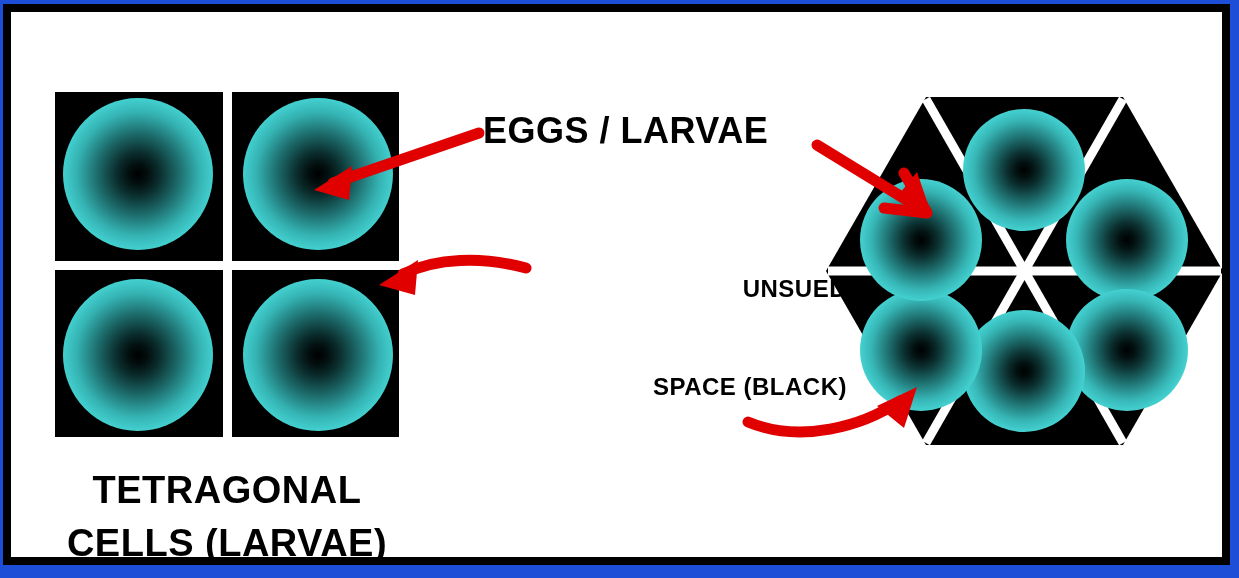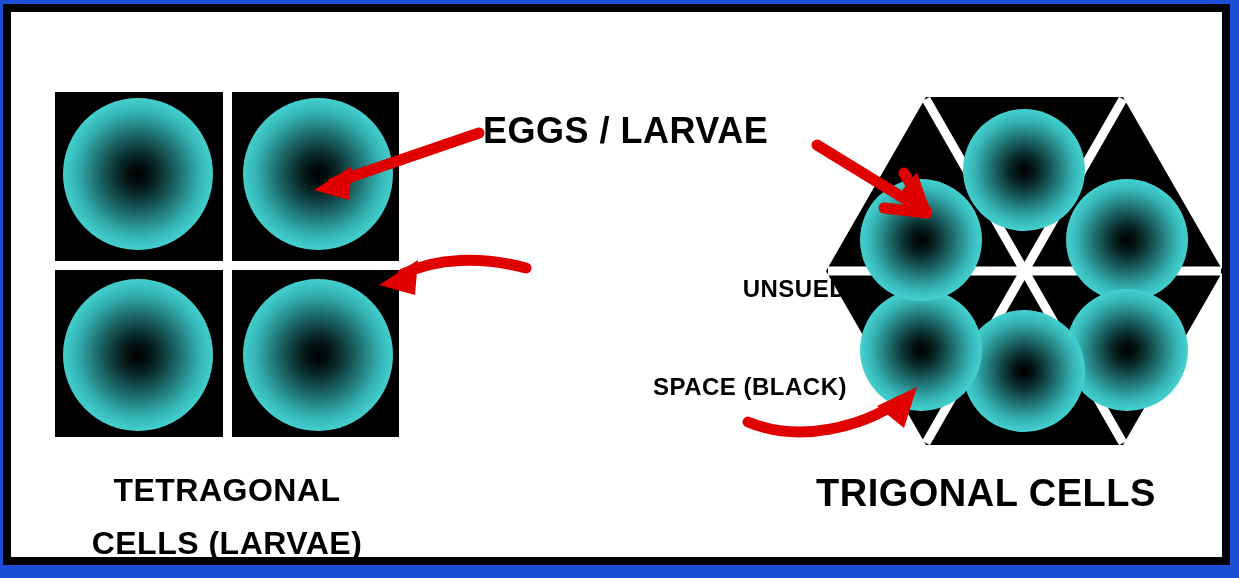--- a/index.html
+++ b/index.html
@@ -150,21 +150,21 @@
     font-size: 24px;
     line-height: 49px;
     white-space: normal;
     margin-top: 12px;
   }
   #label-tetragonal {
     left: 16px;
     top: 452px;
     width: 400px;
     text-align: center;
-    font-size: 32px;
+    font-size: 38px;
     line-height: 53px;
     white-space: normal;
   }
   #label-trigonal {
     left: 805px;
     top: 460px;
     font-size: 38px;
   }
 </style>
 </head>
@@ -245,16 +245,15 @@
       <span>UNSUED</span><br>
       <br>
       <span>SPACE (BLACK)</span>
     </div>
 
     <div class="label" id="label-tetragonal">
       <span>TETRAGONAL</span><br>
       <span>CELLS (LARVAE)</span>
     </div>
 
-    <div class="label" id="label-trigonal">TRIGONAL CELLS</div>
 
   </div>
 </div>
 
 </body></html>

